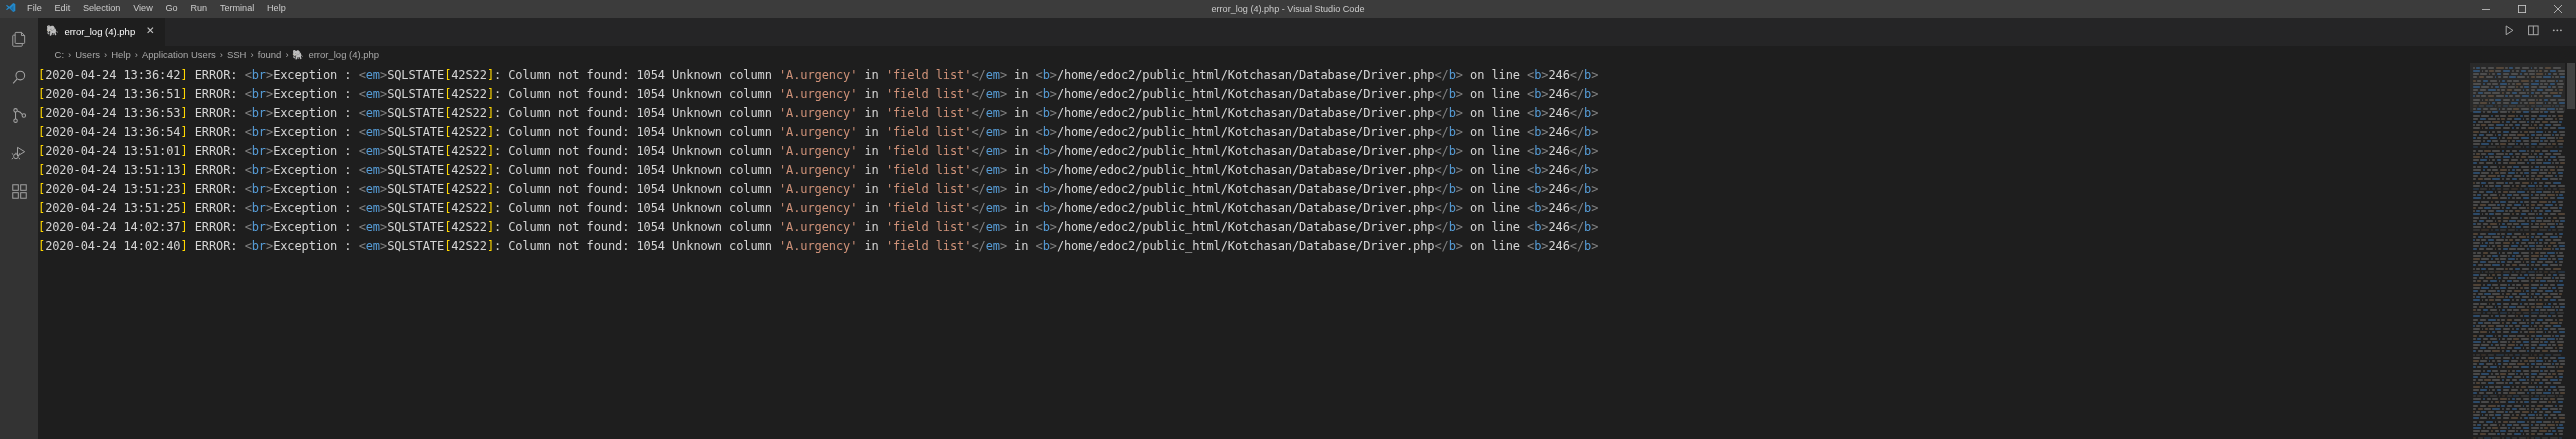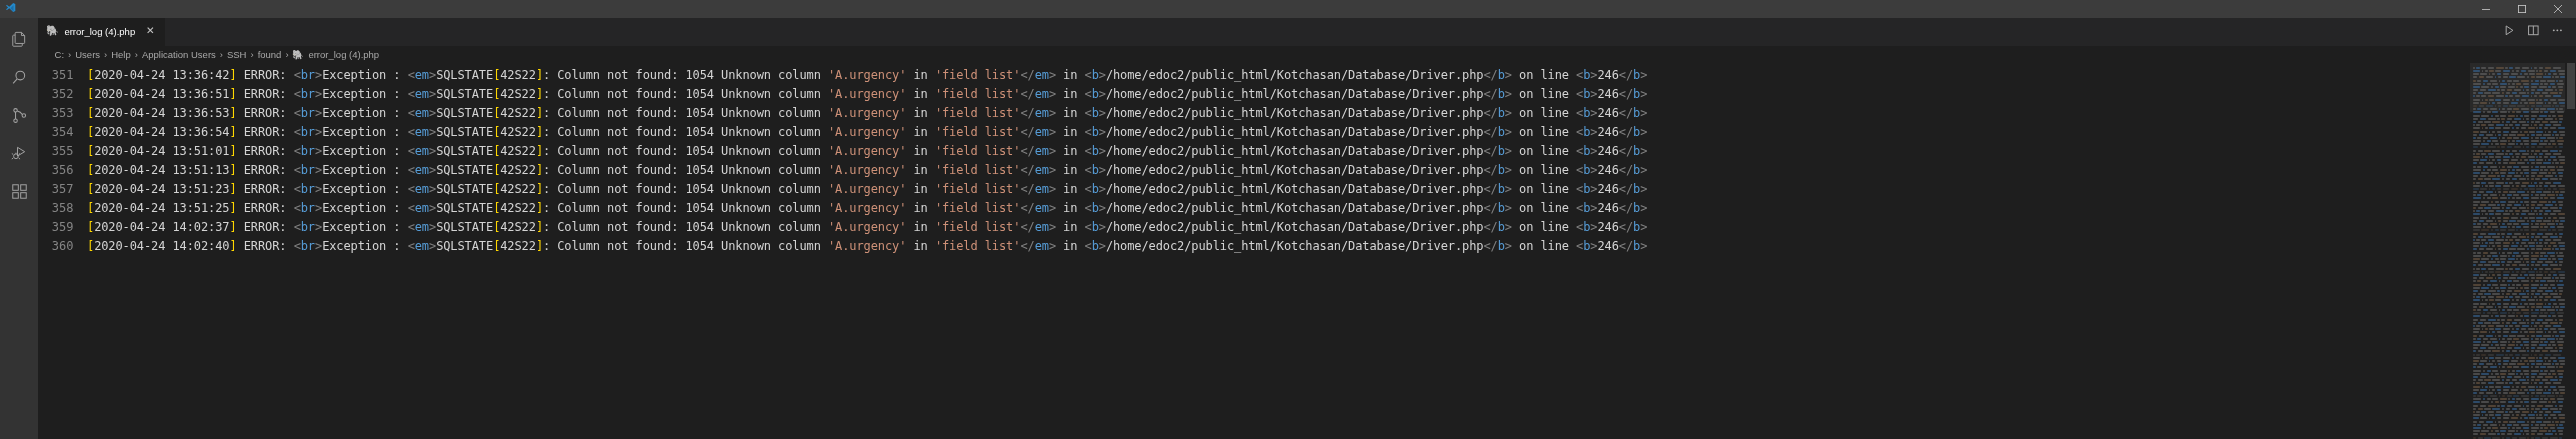--- a/index.html
+++ b/index.html
@@ -121,20 +121,31 @@
 
 <div class="app">
 
   <div class="titlebar">
     <div class="vscode-logo">
       <svg width="12.7" height="12.7" viewBox="0 0 32 32" aria-hidden="true">
         <path d="M23.2 2.6 13.4 12 7.6 7.6 5 8.9l5.2 4.9L5 18.7l2.6 1.3 5.8-4.4 9.8 9.4 5.3-2.5V5.1L23.2 2.6z" fill="#2489ca"></path>
         <path d="M23.9 8.4v15.2L15.9 16l8-7.6z" fill="#1b6fa8"></path>
       </svg>
     </div>
+    <div class="menu">
+      <div class="menu-item">File</div>
+      <div class="menu-item">Edit</div>
+      <div class="menu-item">Selection</div>
+      <div class="menu-item">View</div>
+      <div class="menu-item">Go</div>
+      <div class="menu-item">Run</div>
+      <div class="menu-item">Terminal</div>
+      <div class="menu-item">Help</div>
+    </div>
+    <div class="title-center">error_log (4).php - Visual Studio Code</div>
     <div class="win-controls">
       <div class="win-btn">
         <svg width="8" height="8" viewBox="0 0 10 10" aria-hidden="true">
             <rect x="0" y="5" width="10" height="1" fill="#cccccc"></rect>
           </svg>
       </div>
       <div class="win-btn">
         <svg width="8" height="8" viewBox="0 0 10 10" aria-hidden="true">
             <rect x="0.5" y="0.5" width="9" height="9" fill="none" stroke="#cccccc" stroke-width="1"></rect>
           </svg>
@@ -248,32 +259,20 @@
         <span class="crumb-sep">›</span>
         <span class="crumb">found</span>
         <span class="crumb-sep">›</span>
         <span class="crumb file">
           <span>🐘</span>
           <span>error_log (4).php</span>
         </span>
       </div>
 
       <div class="code-wrap">
-        <div class="gutter" id="gutter">
-            <div class="code-line">351</div>
-            <div class="code-line">352</div>
-            <div class="code-line">353</div>
-            <div class="code-line">354</div>
-            <div class="code-line">355</div>
-            <div class="code-line">356</div>
-            <div class="code-line">357</div>
-            <div class="code-line">358</div>
-            <div class="code-line">359</div>
-            <div class="code-line">360</div>
-          </div>
         <div class="code-lines" id="codeLines">
             <div class="code-line"><span class="tk-brk">[</span><span class="tk-plain">2020-04-24 13:36:42</span><span class="tk-brk">]</span><span class="tk-plain"> ERROR: </span><span class="tk-punct">&lt;</span><span class="tk-tag">br</span><span class="tk-punct">&gt;</span><span class="tk-plain">Exception : </span><span class="tk-punct">&lt;</span><span class="tk-tag">em</span><span class="tk-punct">&gt;</span><span class="tk-plain">SQLSTATE</span><span class="tk-brk">[</span><span class="tk-plain">42S22</span><span class="tk-brk">]</span><span class="tk-plain">: Column not found: 1054 Unknown column </span><span class="tk-str">'A.urgency'</span><span class="tk-plain"> in </span><span class="tk-str">'field list'</span><span class="tk-punct">&lt;/</span><span class="tk-tag">em</span><span class="tk-punct">&gt;</span><span class="tk-plain"> in </span><span class="tk-punct">&lt;</span><span class="tk-tag">b</span><span class="tk-punct">&gt;</span><span class="tk-plain">/home/edoc2/public_html/Kotchasan/Database/Driver.php</span><span class="tk-punct">&lt;/</span><span class="tk-tag">b</span><span class="tk-punct">&gt;</span><span class="tk-plain"> on line </span><span class="tk-punct">&lt;</span><span class="tk-tag">b</span><span class="tk-punct">&gt;</span><span class="tk-plain">246</span><span class="tk-punct">&lt;/</span><span class="tk-tag">b</span><span class="tk-punct">&gt;</span></div>
             <div class="code-line"><span class="tk-brk">[</span><span class="tk-plain">2020-04-24 13:36:51</span><span class="tk-brk">]</span><span class="tk-plain"> ERROR: </span><span class="tk-punct">&lt;</span><span class="tk-tag">br</span><span class="tk-punct">&gt;</span><span class="tk-plain">Exception : </span><span class="tk-punct">&lt;</span><span class="tk-tag">em</span><span class="tk-punct">&gt;</span><span class="tk-plain">SQLSTATE</span><span class="tk-brk">[</span><span class="tk-plain">42S22</span><span class="tk-brk">]</span><span class="tk-plain">: Column not found: 1054 Unknown column </span><span class="tk-str">'A.urgency'</span><span class="tk-plain"> in </span><span class="tk-str">'field list'</span><span class="tk-punct">&lt;/</span><span class="tk-tag">em</span><span class="tk-punct">&gt;</span><span class="tk-plain"> in </span><span class="tk-punct">&lt;</span><span class="tk-tag">b</span><span class="tk-punct">&gt;</span><span class="tk-plain">/home/edoc2/public_html/Kotchasan/Database/Driver.php</span><span class="tk-punct">&lt;/</span><span class="tk-tag">b</span><span class="tk-punct">&gt;</span><span class="tk-plain"> on line </span><span class="tk-punct">&lt;</span><span class="tk-tag">b</span><span class="tk-punct">&gt;</span><span class="tk-plain">246</span><span class="tk-punct">&lt;/</span><span class="tk-tag">b</span><span class="tk-punct">&gt;</span></div>
             <div class="code-line"><span class="tk-brk">[</span><span class="tk-plain">2020-04-24 13:36:53</span><span class="tk-brk">]</span><span class="tk-plain"> ERROR: </span><span class="tk-punct">&lt;</span><span class="tk-tag">br</span><span class="tk-punct">&gt;</span><span class="tk-plain">Exception : </span><span class="tk-punct">&lt;</span><span class="tk-tag">em</span><span class="tk-punct">&gt;</span><span class="tk-plain">SQLSTATE</span><span class="tk-brk">[</span><span class="tk-plain">42S22</span><span class="tk-brk">]</span><span class="tk-plain">: Column not found: 1054 Unknown column </span><span class="tk-str">'A.urgency'</span><span class="tk-plain"> in </span><span class="tk-str">'field list'</span><span class="tk-punct">&lt;/</span><span class="tk-tag">em</span><span class="tk-punct">&gt;</span><span class="tk-plain"> in </span><span class="tk-punct">&lt;</span><span class="tk-tag">b</span><span class="tk-punct">&gt;</span><span class="tk-plain">/home/edoc2/public_html/Kotchasan/Database/Driver.php</span><span class="tk-punct">&lt;/</span><span class="tk-tag">b</span><span class="tk-punct">&gt;</span><span class="tk-plain"> on line </span><span class="tk-punct">&lt;</span><span class="tk-tag">b</span><span class="tk-punct">&gt;</span><span class="tk-plain">246</span><span class="tk-punct">&lt;/</span><span class="tk-tag">b</span><span class="tk-punct">&gt;</span></div>
             <div class="code-line"><span class="tk-brk">[</span><span class="tk-plain">2020-04-24 13:36:54</span><span class="tk-brk">]</span><span class="tk-plain"> ERROR: </span><span class="tk-punct">&lt;</span><span class="tk-tag">br</span><span class="tk-punct">&gt;</span><span class="tk-plain">Exception : </span><span class="tk-punct">&lt;</span><span class="tk-tag">em</span><span class="tk-punct">&gt;</span><span class="tk-plain">SQLSTATE</span><span class="tk-brk">[</span><span class="tk-plain">42S22</span><span class="tk-brk">]</span><span class="tk-plain">: Column not found: 1054 Unknown column </span><span class="tk-str">'A.urgency'</span><span class="tk-plain"> in </span><span class="tk-str">'field list'</span><span class="tk-punct">&lt;/</span><span class="tk-tag">em</span><span class="tk-punct">&gt;</span><span class="tk-plain"> in </span><span class="tk-punct">&lt;</span><span class="tk-tag">b</span><span class="tk-punct">&gt;</span><span class="tk-plain">/home/edoc2/public_html/Kotchasan/Database/Driver.php</span><span class="tk-punct">&lt;/</span><span class="tk-tag">b</span><span class="tk-punct">&gt;</span><span class="tk-plain"> on line </span><span class="tk-punct">&lt;</span><span class="tk-tag">b</span><span class="tk-punct">&gt;</span><span class="tk-plain">246</span><span class="tk-punct">&lt;/</span><span class="tk-tag">b</span><span class="tk-punct">&gt;</span></div>
             <div class="code-line"><span class="tk-brk">[</span><span class="tk-plain">2020-04-24 13:51:01</span><span class="tk-brk">]</span><span class="tk-plain"> ERROR: </span><span class="tk-punct">&lt;</span><span class="tk-tag">br</span><span class="tk-punct">&gt;</span><span class="tk-plain">Exception : </span><span class="tk-punct">&lt;</span><span class="tk-tag">em</span><span class="tk-punct">&gt;</span><span class="tk-plain">SQLSTATE</span><span class="tk-brk">[</span><span class="tk-plain">42S22</span><span class="tk-brk">]</span><span class="tk-plain">: Column not found: 1054 Unknown column </span><span class="tk-str">'A.urgency'</span><span class="tk-plain"> in </span><span class="tk-str">'field list'</span><span class="tk-punct">&lt;/</span><span class="tk-tag">em</span><span class="tk-punct">&gt;</span><span class="tk-plain"> in </span><span class="tk-punct">&lt;</span><span class="tk-tag">b</span><span class="tk-punct">&gt;</span><span class="tk-plain">/home/edoc2/public_html/Kotchasan/Database/Driver.php</span><span class="tk-punct">&lt;/</span><span class="tk-tag">b</span><span class="tk-punct">&gt;</span><span class="tk-plain"> on line </span><span class="tk-punct">&lt;</span><span class="tk-tag">b</span><span class="tk-punct">&gt;</span><span class="tk-plain">246</span><span class="tk-punct">&lt;/</span><span class="tk-tag">b</span><span class="tk-punct">&gt;</span></div>
             <div class="code-line"><span class="tk-brk">[</span><span class="tk-plain">2020-04-24 13:51:13</span><span class="tk-brk">]</span><span class="tk-plain"> ERROR: </span><span class="tk-punct">&lt;</span><span class="tk-tag">br</span><span class="tk-punct">&gt;</span><span class="tk-plain">Exception : </span><span class="tk-punct">&lt;</span><span class="tk-tag">em</span><span class="tk-punct">&gt;</span><span class="tk-plain">SQLSTATE</span><span class="tk-brk">[</span><span class="tk-plain">42S22</span><span class="tk-brk">]</span><span class="tk-plain">: Column not found: 1054 Unknown column </span><span class="tk-str">'A.urgency'</span><span class="tk-plain"> in </span><span class="tk-str">'field list'</span><span class="tk-punct">&lt;/</span><span class="tk-tag">em</span><span class="tk-punct">&gt;</span><span class="tk-plain"> in </span><span class="tk-punct">&lt;</span><span class="tk-tag">b</span><span class="tk-punct">&gt;</span><span class="tk-plain">/home/edoc2/public_html/Kotchasan/Database/Driver.php</span><span class="tk-punct">&lt;/</span><span class="tk-tag">b</span><span class="tk-punct">&gt;</span><span class="tk-plain"> on line </span><span class="tk-punct">&lt;</span><span class="tk-tag">b</span><span class="tk-punct">&gt;</span><span class="tk-plain">246</span><span class="tk-punct">&lt;/</span><span class="tk-tag">b</span><span class="tk-punct">&gt;</span></div>
             <div class="code-line"><span class="tk-brk">[</span><span class="tk-plain">2020-04-24 13:51:23</span><span class="tk-brk">]</span><span class="tk-plain"> ERROR: </span><span class="tk-punct">&lt;</span><span class="tk-tag">br</span><span class="tk-punct">&gt;</span><span class="tk-plain">Exception : </span><span class="tk-punct">&lt;</span><span class="tk-tag">em</span><span class="tk-punct">&gt;</span><span class="tk-plain">SQLSTATE</span><span class="tk-brk">[</span><span class="tk-plain">42S22</span><span class="tk-brk">]</span><span class="tk-plain">: Column not found: 1054 Unknown column </span><span class="tk-str">'A.urgency'</span><span class="tk-plain"> in </span><span class="tk-str">'field list'</span><span class="tk-punct">&lt;/</span><span class="tk-tag">em</span><span class="tk-punct">&gt;</span><span class="tk-plain"> in </span><span class="tk-punct">&lt;</span><span class="tk-tag">b</span><span class="tk-punct">&gt;</span><span class="tk-plain">/home/edoc2/public_html/Kotchasan/Database/Driver.php</span><span class="tk-punct">&lt;/</span><span class="tk-tag">b</span><span class="tk-punct">&gt;</span><span class="tk-plain"> on line </span><span class="tk-punct">&lt;</span><span class="tk-tag">b</span><span class="tk-punct">&gt;</span><span class="tk-plain">246</span><span class="tk-punct">&lt;/</span><span class="tk-tag">b</span><span class="tk-punct">&gt;</span></div>
             <div class="code-line"><span class="tk-brk">[</span><span class="tk-plain">2020-04-24 13:51:25</span><span class="tk-brk">]</span><span class="tk-plain"> ERROR: </span><span class="tk-punct">&lt;</span><span class="tk-tag">br</span><span class="tk-punct">&gt;</span><span class="tk-plain">Exception : </span><span class="tk-punct">&lt;</span><span class="tk-tag">em</span><span class="tk-punct">&gt;</span><span class="tk-plain">SQLSTATE</span><span class="tk-brk">[</span><span class="tk-plain">42S22</span><span class="tk-brk">]</span><span class="tk-plain">: Column not found: 1054 Unknown column </span><span class="tk-str">'A.urgency'</span><span class="tk-plain"> in </span><span class="tk-str">'field list'</span><span class="tk-punct">&lt;/</span><span class="tk-tag">em</span><span class="tk-punct">&gt;</span><span class="tk-plain"> in </span><span class="tk-punct">&lt;</span><span class="tk-tag">b</span><span class="tk-punct">&gt;</span><span class="tk-plain">/home/edoc2/public_html/Kotchasan/Database/Driver.php</span><span class="tk-punct">&lt;/</span><span class="tk-tag">b</span><span class="tk-punct">&gt;</span><span class="tk-plain"> on line </span><span class="tk-punct">&lt;</span><span class="tk-tag">b</span><span class="tk-punct">&gt;</span><span class="tk-plain">246</span><span class="tk-punct">&lt;/</span><span class="tk-tag">b</span><span class="tk-punct">&gt;</span></div>
             <div class="code-line"><span class="tk-brk">[</span><span class="tk-plain">2020-04-24 14:02:37</span><span class="tk-brk">]</span><span class="tk-plain"> ERROR: </span><span class="tk-punct">&lt;</span><span class="tk-tag">br</span><span class="tk-punct">&gt;</span><span class="tk-plain">Exception : </span><span class="tk-punct">&lt;</span><span class="tk-tag">em</span><span class="tk-punct">&gt;</span><span class="tk-plain">SQLSTATE</span><span class="tk-brk">[</span><span class="tk-plain">42S22</span><span class="tk-brk">]</span><span class="tk-plain">: Column not found: 1054 Unknown column </span><span class="tk-str">'A.urgency'</span><span class="tk-plain"> in </span><span class="tk-str">'field list'</span><span class="tk-punct">&lt;/</span><span class="tk-tag">em</span><span class="tk-punct">&gt;</span><span class="tk-plain"> in </span><span class="tk-punct">&lt;</span><span class="tk-tag">b</span><span class="tk-punct">&gt;</span><span class="tk-plain">/home/edoc2/public_html/Kotchasan/Database/Driver.php</span><span class="tk-punct">&lt;/</span><span class="tk-tag">b</span><span class="tk-punct">&gt;</span><span class="tk-plain"> on line </span><span class="tk-punct">&lt;</span><span class="tk-tag">b</span><span class="tk-punct">&gt;</span><span class="tk-plain">246</span><span class="tk-punct">&lt;/</span><span class="tk-tag">b</span><span class="tk-punct">&gt;</span></div>

